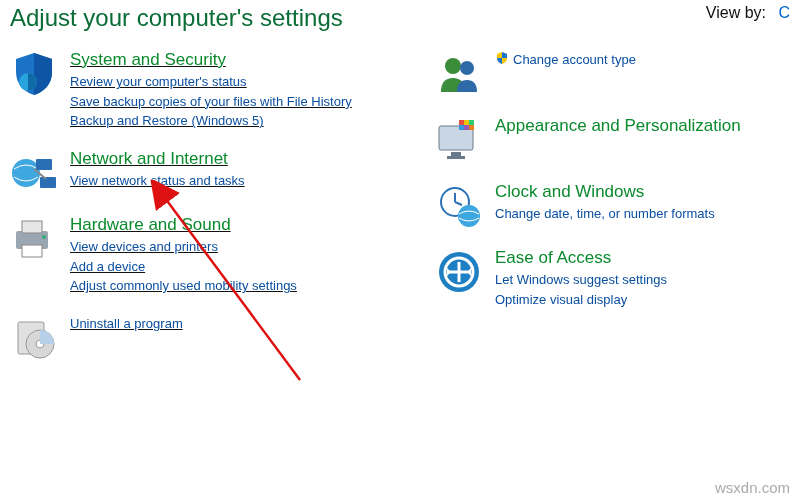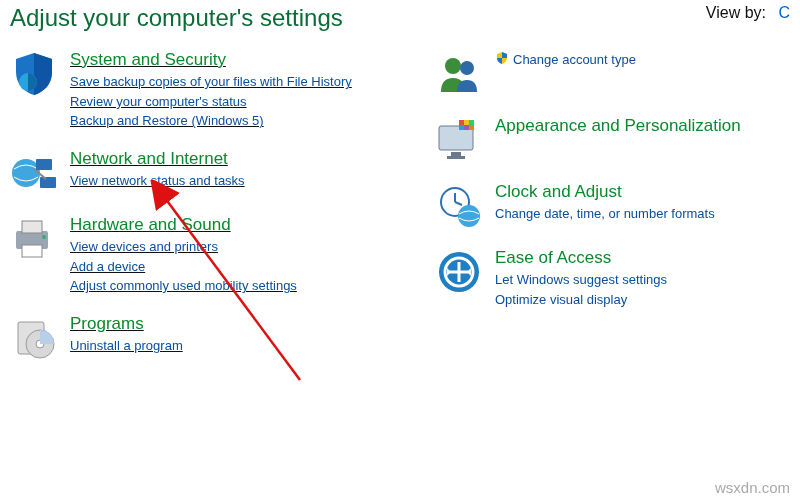--- a/index.html
+++ b/index.html
@@ -103,22 +103,22 @@
       <span class="icon">
         <svg viewBox="0 0 48 48" width="48" height="48">
           <path d="M24 3 L42 9 V22 C42 34 34 42 24 45 C14 42 6 34 6 22 V9 Z" fill="#1b73c7"></path>
           <path d="M24 3 L42 9 V22 C42 34 34 42 24 45 V3 Z" fill="#0f55a5"></path>
           <circle cx="18" cy="32" r="9" fill="#29a3dd"></circle>
           <path d="M18 23 A9 9 0 0 1 18 41 Z" fill="#0f6aa5"></path>
         </svg>
       </span>
       <div class="cat-body">
         <span class="cat-title">System and Security</span>
+        <span class="cat-link">Review your computer's status</span>
         <span class="cat-link">Save backup copies of your files with File History</span>
-        <span class="cat-link">Review your computer's status</span>
         <span class="cat-link">Backup and Restore (Windows 5)</span>
       </div>
     </div>
 
     <div class="cat">
       <span class="icon">
         <svg viewBox="0 0 48 48" width="48" height="48">
           <circle cx="16" cy="24" r="14" fill="#3fa7e0"></circle>
           <path d="M4 20 Q16 12 28 20 M4 28 Q16 36 28 28" stroke="#fff" stroke-width="1" fill="none"></path>
           <rect x="26" y="10" width="16" height="11" rx="1" fill="#2a6fb5"></rect>
@@ -152,21 +152,20 @@
     <div class="cat">
       <span class="icon">
         <svg viewBox="0 0 48 48" width="48" height="48">
           <rect x="8" y="8" width="26" height="32" rx="2" fill="#e0e0e0" stroke="#999"></rect>
           <circle cx="30" cy="30" r="14" fill="#d8d8d8" stroke="#999"></circle>
           <circle cx="30" cy="30" r="4" fill="#fff" stroke="#999"></circle>
           <path d="M30 16 A14 14 0 0 1 44 30 L30 30 Z" fill="#b7cfe8"></path>
         </svg>
       </span>
       <div class="cat-body">
-        <span class="cat-title">Programs</span>
         <span class="cat-link">Uninstall a program</span>
       </div>
     </div>
 
   </div>
 
   <div class="col-right">
 
     <div class="cat">
       <span class="icon">
@@ -215,21 +214,21 @@
       <span class="icon">
         <svg viewBox="0 0 48 48" width="48" height="48">
           <circle cx="20" cy="20" r="14" fill="#fff" stroke="#2d72b8" stroke-width="2"></circle>
           <line x1="20" y1="20" x2="20" y2="11" stroke="#2d72b8" stroke-width="2"></line>
           <line x1="20" y1="20" x2="27" y2="23" stroke="#2d72b8" stroke-width="2"></line>
           <circle cx="34" cy="34" r="11" fill="#3fa7e0"></circle>
           <path d="M24 32 Q34 26 44 32 M24 36 Q34 42 44 36" stroke="#fff" stroke-width="1" fill="none"></path>
         </svg>
       </span>
       <div class="cat-body">
-        <span class="cat-title">Clock and Adjust</span>
+        <span class="cat-title">Clock and Windows</span>
         <span class="cat-link">Change date, time, or number formats</span>
       </div>
     </div>
 
     <div class="cat">
       <span class="icon">
         <svg viewBox="0 0 48 48" width="48" height="48">
           <circle cx="24" cy="24" r="20" fill="#1e7fc3"></circle>
           <circle cx="24" cy="24" r="14" fill="none" stroke="#fff" stroke-width="3"></circle>
           <path d="M14 24 L34 24 M24 14 L24 34" stroke="#fff" stroke-width="3"></path>

